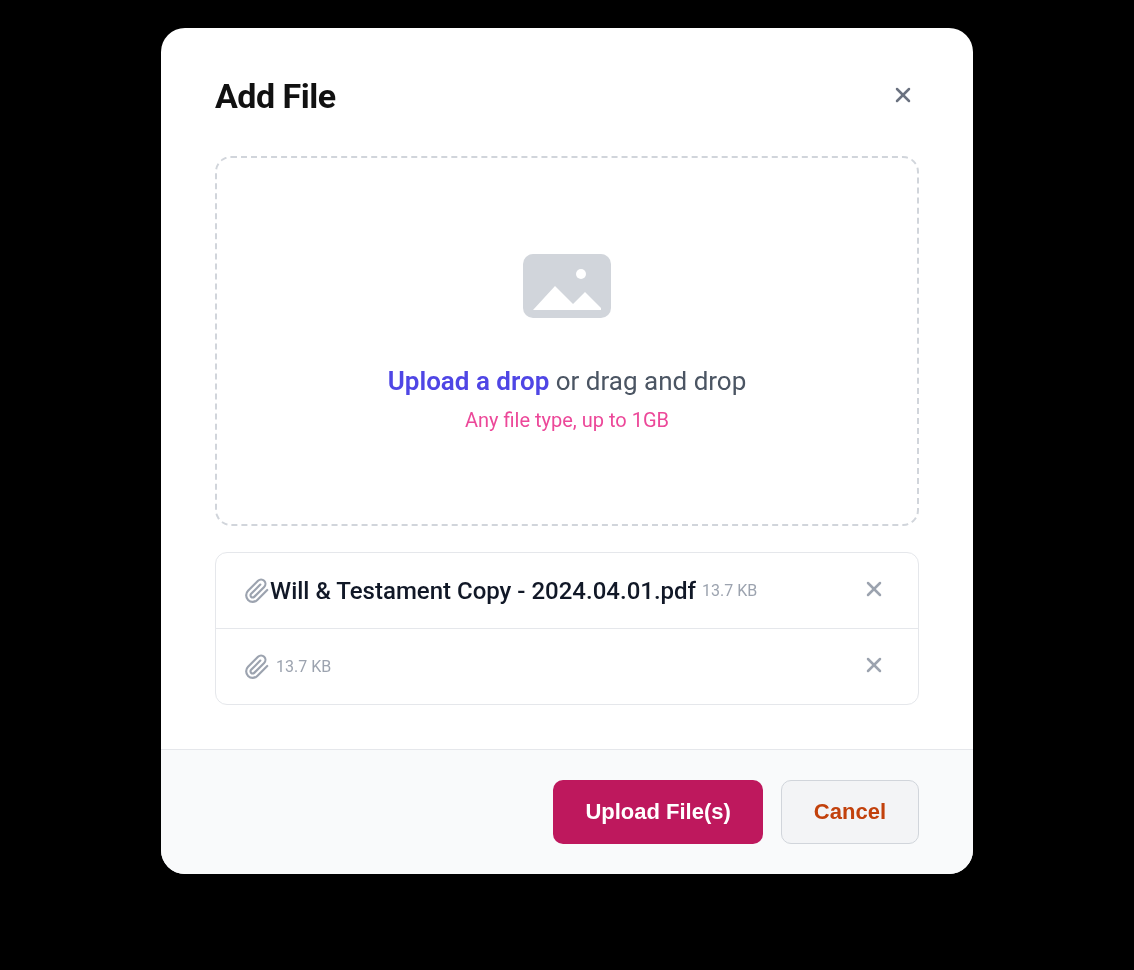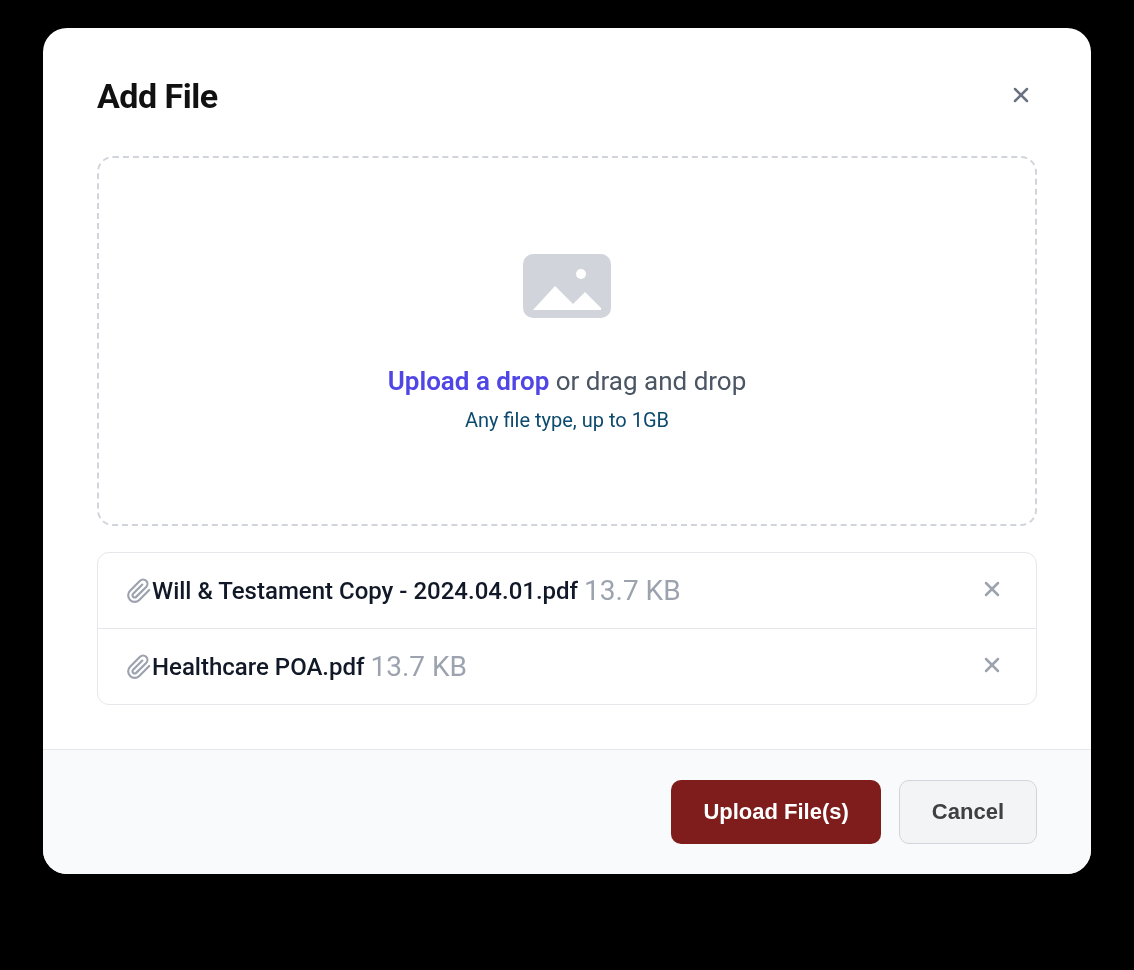--- a/index.html
+++ b/index.html
@@ -11,21 +11,21 @@
       font-family: -apple-system, BlinkMacSystemFont, "Segoe UI", Roboto, Helvetica, Arial, sans-serif;
       background: #000;
       width: 1134px;
       height: 970px;
       display: flex;
       align-items: flex-start;
       justify-content: center;
       padding-top: 28px;
     }
     .modal {
-      width: 1048px;
+      width: 812px;
       background: #fff;
       border-radius: 24px;
       box-shadow: 0 10px 40px rgba(0,0,0,0.3);
       overflow: hidden;
       display: flex;
       flex-direction: column;
       justify-content: flex-end;
     }
     .modal-header {
       display: flex;
@@ -79,21 +79,21 @@
       color: #4b5563;
     }
     .dropzone-link {
       color: #4f46e5;
       font-weight: 600;
       cursor: pointer;
     }
     .dropzone-subtext {
       margin-top: 12px;
       font-size: 20px;
-      color: #0c4a6e;
+      color: #ec4899;
     }
     .file-list {
       border: 1px solid #e5e7eb;
       border-radius: 12px;
       overflow: hidden;
     }
     .file-row {
       display: flex;
       align-items: center;
       padding: 20px 28px;
@@ -109,21 +109,21 @@
     .file-icon svg {
       width: 26px;
       height: 26px;
     }
     .file-name {
       font-size: 24px;
       color: #111827;
       font-weight: 500;
     }
     .file-size {
-      font-size: 28px;
+      font-size: 16px;
       color: #9ca3af;
       margin-left: 6px;
     }
     .file-spacer {
       flex: 1;
     }
     .file-remove {
       background: none;
       border: none;
       cursor: pointer;
@@ -145,26 +145,26 @@
     }
     .btn {
       font-size: 22px;
       font-weight: 600;
       padding: 18px 32px;
       border-radius: 10px;
       cursor: pointer;
       border: none;
     }
     .btn-primary {
-      background: #7f1d1d;
+      background: #be185d;
       color: #fff;
     }
     .btn-secondary {
       background: #f3f4f6;
-      color: #404040;
+      color: #c2410c;
       border: 1px solid #d1d5db;
     }
   </style>
 </head>
 <body>
 
 <div class="modal">
   <div class="modal-header">
     <h1 class="modal-title">Add File</h1>
     <button class="close-btn">
@@ -210,21 +210,20 @@
             </svg>
           </span>
         </button>
       </div>
       <div class="file-row">
         <span class="file-icon">
           <svg viewBox="0 0 24 24" fill="none" stroke="currentColor" stroke-width="2" stroke-linecap="round" stroke-linejoin="round">
             <path d="M21.44 11.05l-9.19 9.19a6 6 0 0 1-8.49-8.49l9.19-9.19a4 4 0 0 1 5.66 5.66l-9.2 9.19a2 2 0 0 1-2.83-2.83l8.49-8.48"></path>
           </svg>
         </span>
-        <span class="file-name">Healthcare POA.pdf</span>
         <span class="file-size">13.7 KB</span>
         <span class="file-spacer"></span>
         <button class="file-remove">
           <span>
             <svg viewBox="0 0 24 24" fill="none" stroke="currentColor" stroke-width="2.5" stroke-linecap="round">
               <line x1="6" y1="6" x2="18" y2="18"></line>
               <line x1="18" y1="6" x2="6" y2="18"></line>
             </svg>
           </span>
         </button>

